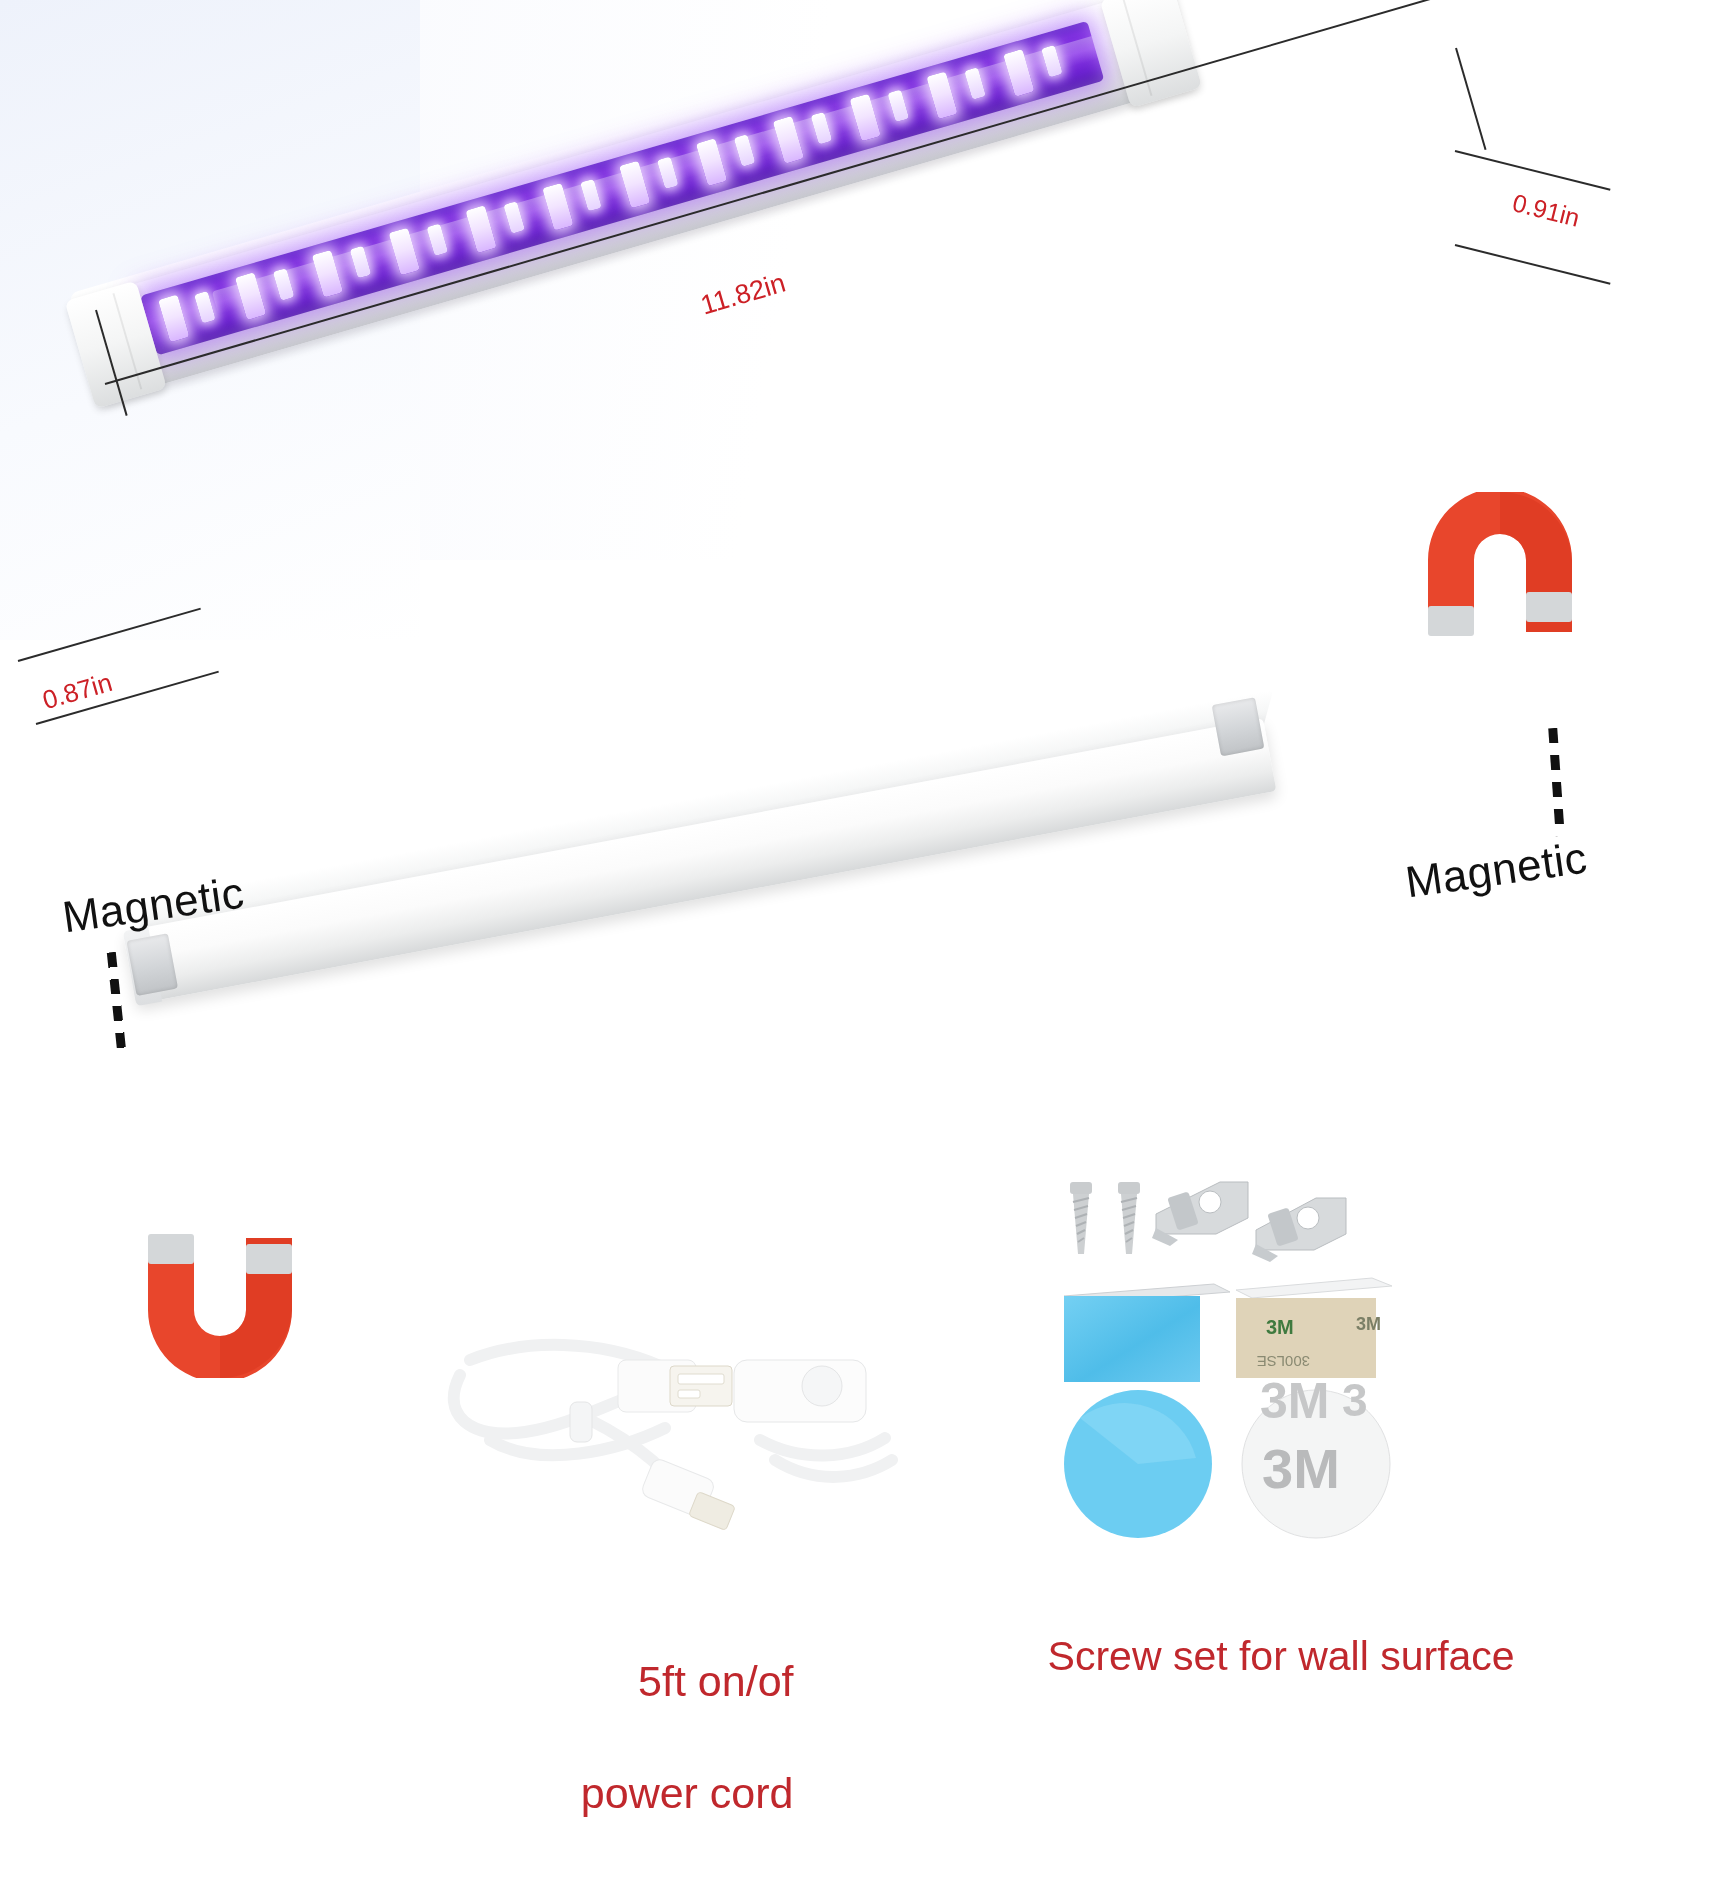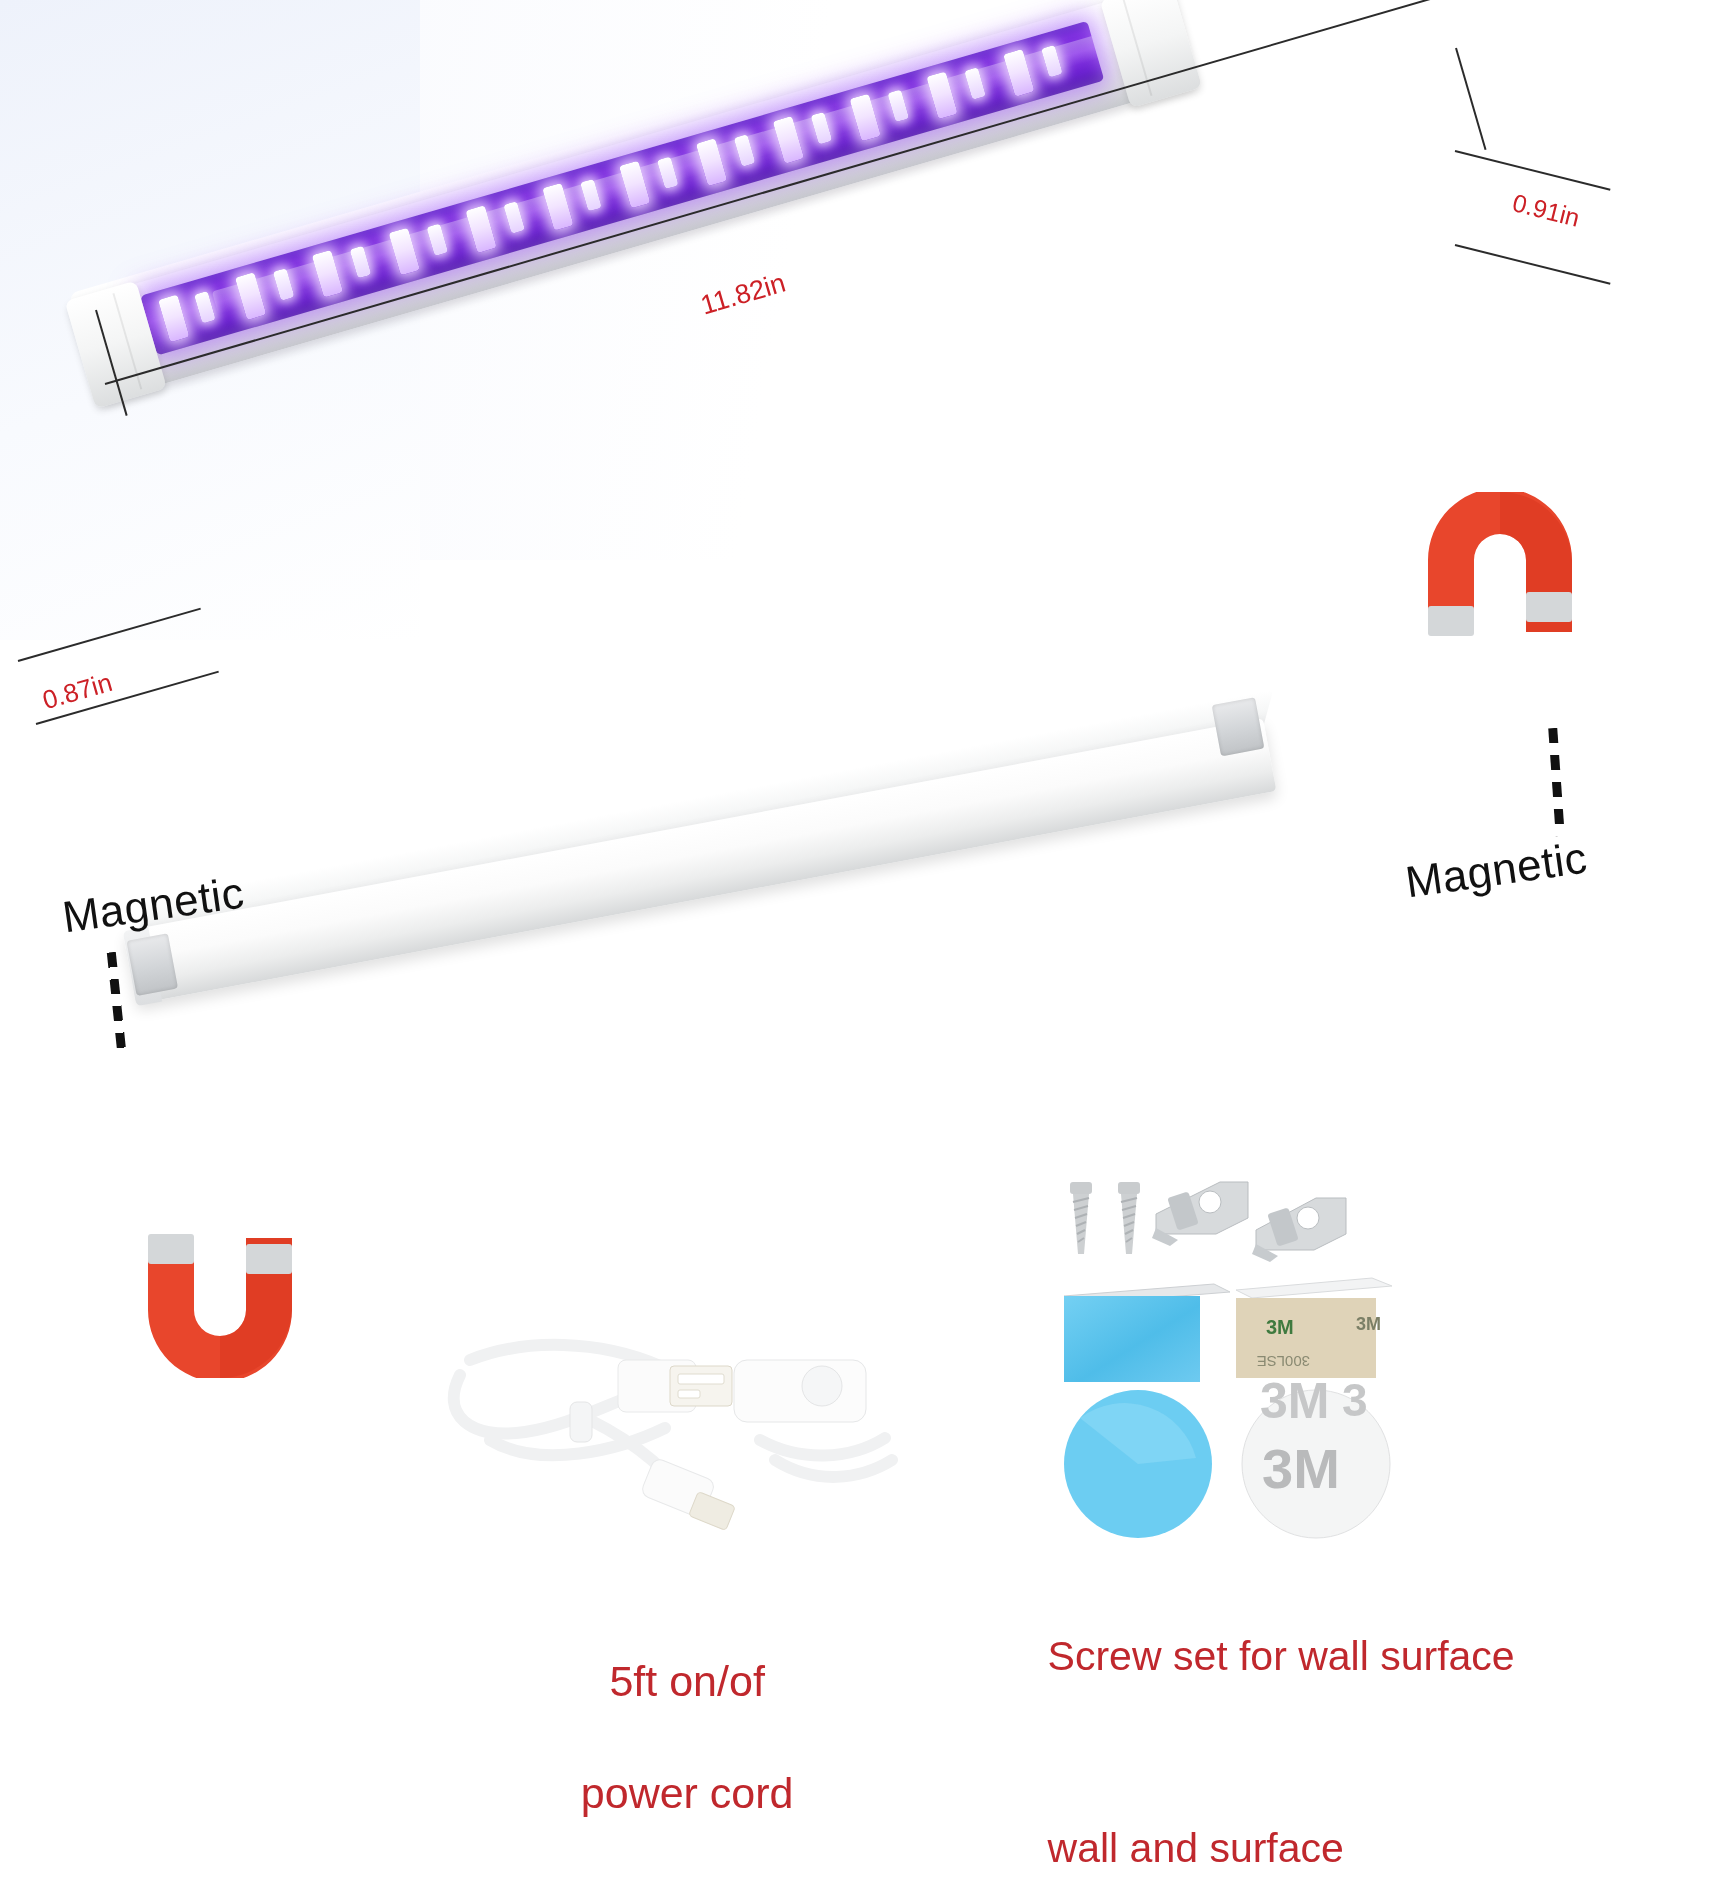--- a/index.html
+++ b/index.html
@@ -185,21 +185,21 @@
 
   .red-text {
     position: absolute;
     color: #c0282d;
     font-size: 41px;
     line-height: 1.17;
     white-space: pre;
   }
   .red-text.cord {
     font-size: 43px;
-    text-align: center;
+    text-align: right;
     line-height: 1.3;
   }
 </style>
 </head>
 <body>
 
 <div id="stage">
 
   <div class="bg-wash"></div>
   <div class="bg-wash2"></div>
@@ -404,18 +404,18 @@
         <text x="242" y="320" font-family="Liberation Sans, sans-serif" font-size="56" font-weight="bold" fill="#b9babb">3M</text>
         <text x="240" y="250" font-family="Liberation Sans, sans-serif" font-size="50" font-weight="bold" fill="#c6c7c8">3M</text>
         <text x="322" y="248" font-family="Liberation Sans, sans-serif" font-size="46" font-weight="bold" fill="#c6c7c8">3</text>
       </g>
     </svg>
   </div>
 
   <div class="red-text" style="left:1002px; top:1585px;">
     <span>Screw set for wall surface</span><br>
     <br>
-    <span>wall and surface</span><br>
+    <br>
     <br>
     
   </div>
 
 </div>
 
 </body></html>

